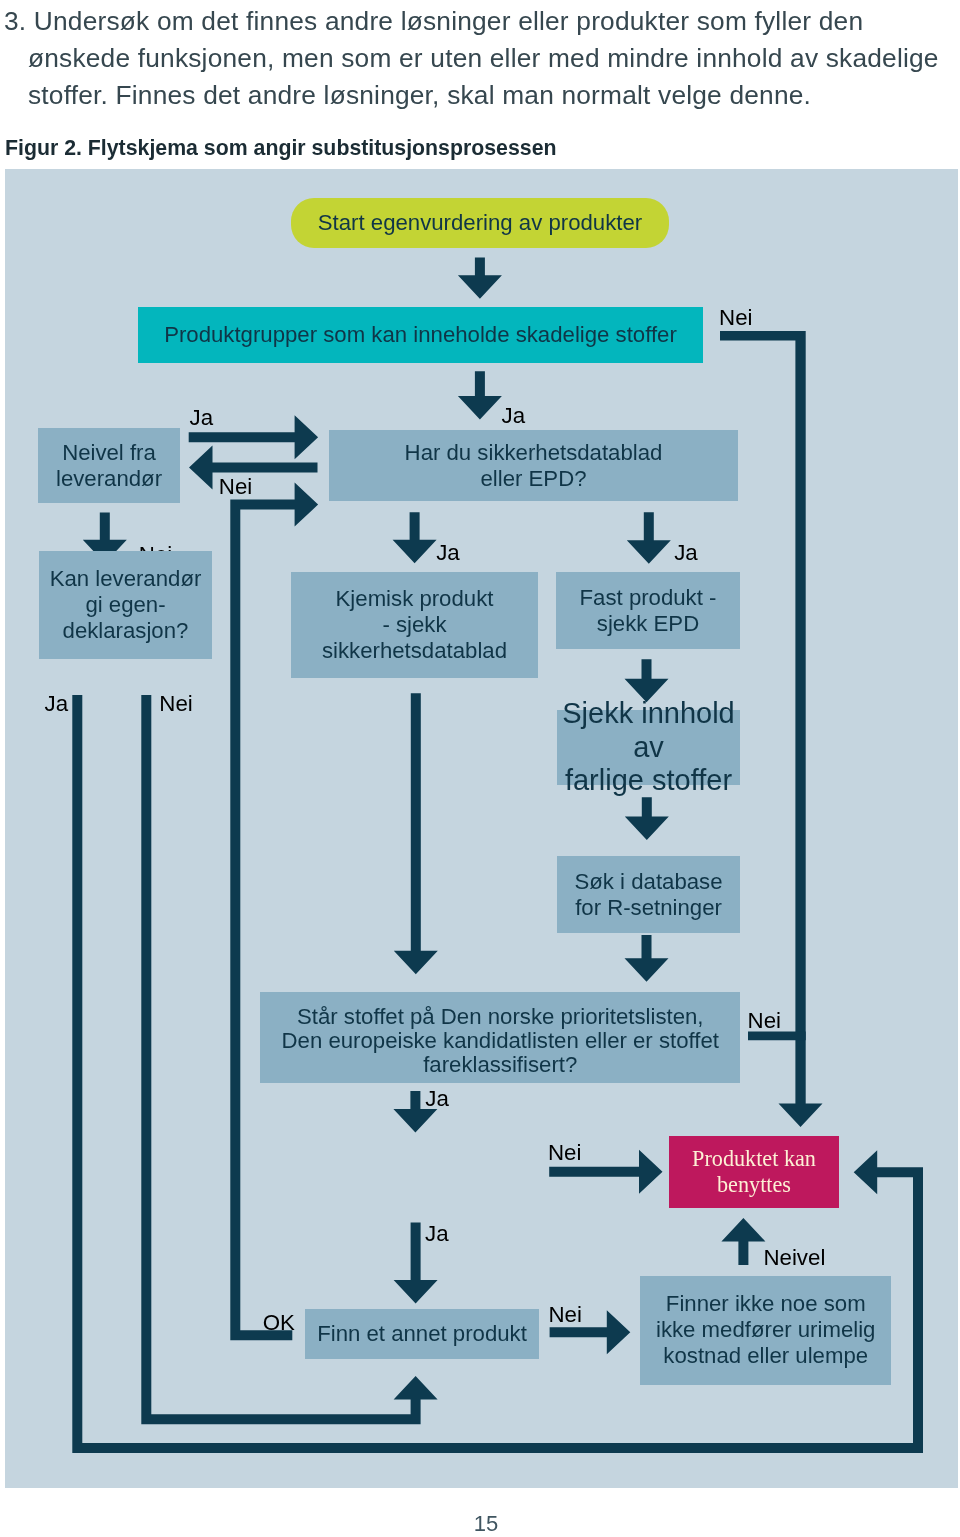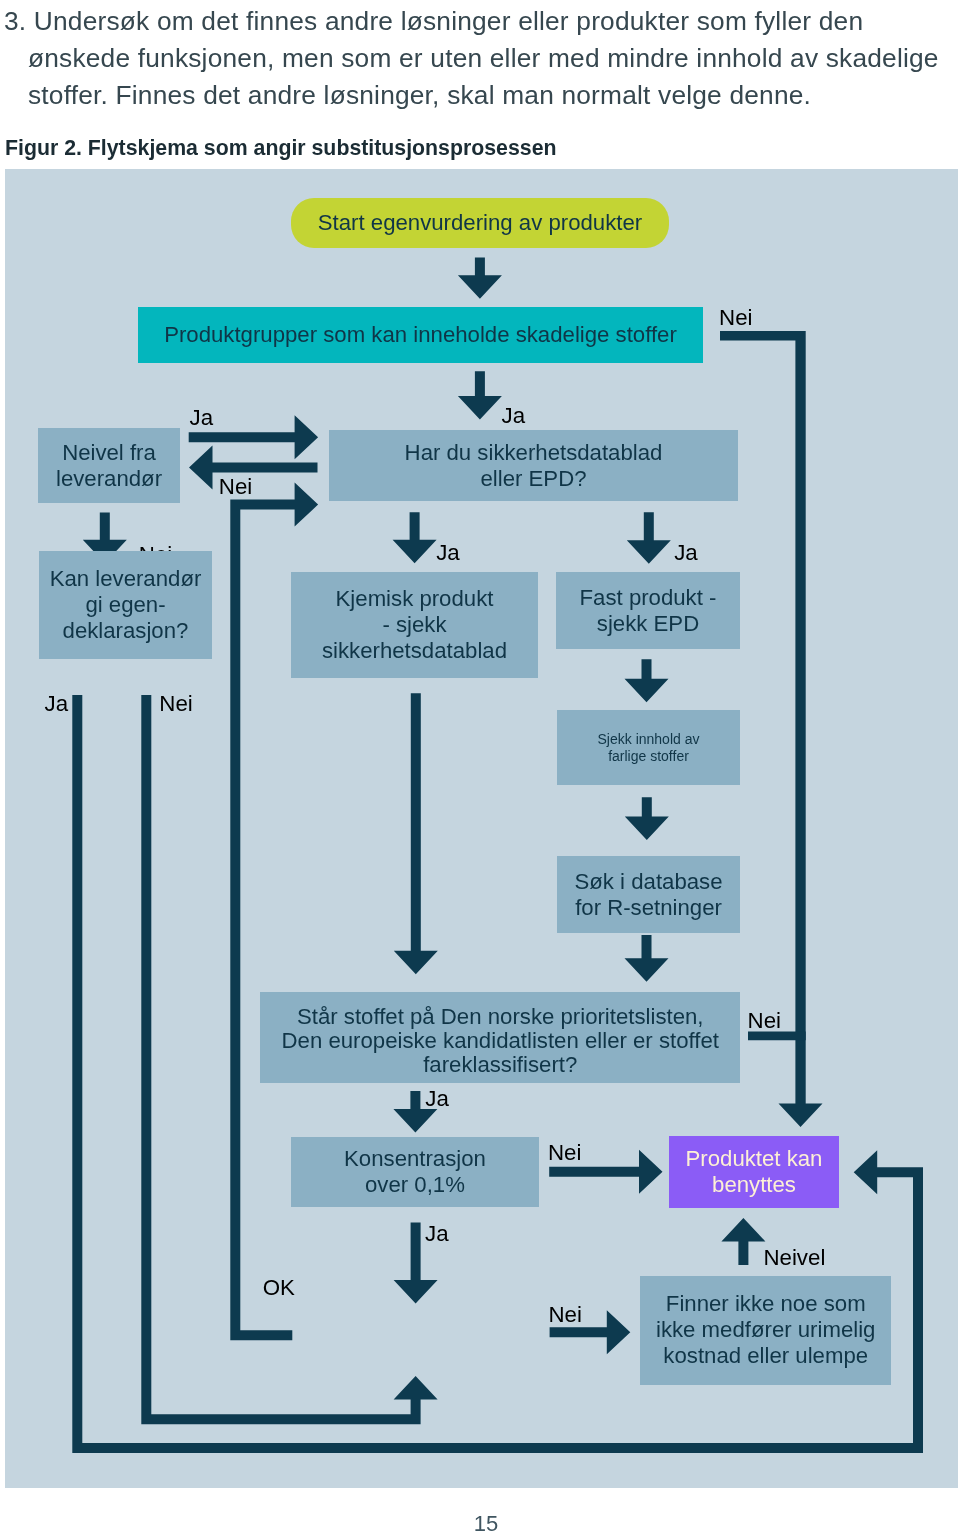--- a/index.html
+++ b/index.html
@@ -21,21 +21,21 @@
   #fig{position:absolute;left:0;top:0;width:950px;height:1319px;}
   #fig svg{position:absolute;left:0;top:0;width:950px;height:1319px;display:block;}
 
   .nd{position:absolute;display:flex;align-items:center;justify-content:center;
       text-align:center;color:#103547;box-sizing:border-box;line-height:1.168;filter:opacity(0.999);}
   .nd span{display:block;}
   .nd i{font-style:normal;}
   .nd.green{background:#c3d434;}
   .nd.teal{background:#03b6bd;}
   .nd.blue{background:#8bb0c4;}
-  .nd.orange{background:#8b5cf6;color:#fdf0d5;}
+  .nd.orange{background:#be185d;color:#fdf0d5;font-family:Liberation Serif, serif;}
   .lbl{position:absolute;color:#000000;font-size:22.3px;white-space:pre;line-height:1;filter:opacity(0.999);}
 
   .pageno{position:absolute;left:6px;top:1511px;width:960px;text-align:center;
           color:#3f5560;font-size:22px;filter:opacity(0.999);}
 </style>
 </head>
 <body>
 
 <div id="page">
 
@@ -83,21 +83,21 @@
       <span class="lbl" style="left:431.2px;top:372.9px;">Ja</span>
       <span class="lbl" style="left:669.2px;top:372.9px;">Ja</span>
       <span class="lbl" style="left:39.5px;top:523.6px;">Ja</span>
       <span class="lbl" style="left:154.3px;top:523.6px;">Nei</span>
       <span class="lbl" style="left:742.6px;top:840.9px;">Nei</span>
       <span class="lbl" style="left:420.3px;top:918.9px;">Ja</span>
       <span class="lbl" style="left:543.0px;top:972.8px;">Nei</span>
       <span class="lbl" style="left:420.0px;top:1053.9px;">Ja</span>
       <span class="lbl" style="left:543.5px;top:1134.8px;">Nei</span>
       <span class="lbl" style="left:758.4px;top:1077.5px;">Neivel</span>
-      <span class="lbl" style="left:257.7px;top:1108px;text-align:right;">OK</span>
+      <span class="lbl" style="left:257.7px;top:1143px;text-align:right;">OK</span>
 
       <div class="nd green" style="left:286px;top:29px;width:378px;height:50px;font-size:22.2px;border-radius:23px;">
         <span>Start egenvurdering av produkter</span>
       </div>
 
       <div class="nd teal" style="left:133px;top:138px;width:565px;height:56px;font-size:22.2px;">
         <span>Produktgrupper som kan inneholde skadelige stoffer</span>
       </div>
 
       <div class="nd blue" style="left:33px;top:259px;width:142px;height:75px;font-size:22.2px;">
@@ -113,40 +113,40 @@
       </div>
 
       <div class="nd blue" style="left:286px;top:403px;width:247px;height:106px;font-size:22.2px;">
         <span><i>Kjemisk produkt</i><br><i>- sjekk</i><br><i>sikkerhetsdatablad</i></span>
       </div>
 
       <div class="nd blue" style="left:551px;top:403px;width:184px;height:77px;font-size:22.2px;">
         <span><i>Fast produkt -</i><br><i>sjekk EPD</i></span>
       </div>
 
-      <div class="nd blue" style="left:552px;top:541px;width:183px;height:75px;font-size:14px;">
+      <div class="nd blue" style="left:552px;top:541px;width:183px;height:75px;font-size:29px;">
         <span><i>Sjekk innhold av</i><br><i>farlige stoffer</i></span>
       </div>
 
       <div class="nd blue" style="left:552px;top:680px;width:183px;height:77px;font-size:22.2px;margin-top:7px;">
         <span><i>Søk i database</i><br><i>for R-setninger</i></span>
       </div>
 
       <div class="nd blue" style="left:255.4px;top:822.9px;width:479.7px;height:91.1px;font-size:22.2px;line-height:1.092;padding-top:7px;">
         <span><i>Står stoffet på Den norske prioritetslisten,</i><br><i>Den europeiske kandidatlisten eller er stoffet</i><br><i>fareklassifisert?</i></span>
       </div>
 
-      <div class="nd blue" style="left:286px;top:968px;width:248px;height:70px;font-size:22.2px;">
-        <span><i>Konsentrasjon</i><br><i>over 0,1%</i></span>
-      </div>
 
       <div class="nd orange" style="left:664px;top:967px;width:170px;height:72px;font-size:22.2px;">
         <span><i>Produktet kan</i><br><i>benyttes</i></span>
       </div>
 
+      <div class="nd blue" style="left:300px;top:1140px;width:234px;height:50px;font-size:22.2px;">
+        <span>Finn et annet produkt</span>
+      </div>
 
       <div class="nd blue" style="left:635.3px;top:1106.9px;width:250.9px;height:108.7px;font-size:22.2px;">
         <span><i>Finner ikke noe som</i><br><i>ikke medfører urimelig</i><br><i>kostnad eller ulempe</i></span>
       </div>
     </div>
   </div>
 
   <div class="pageno">15</div>
 </div>
 

